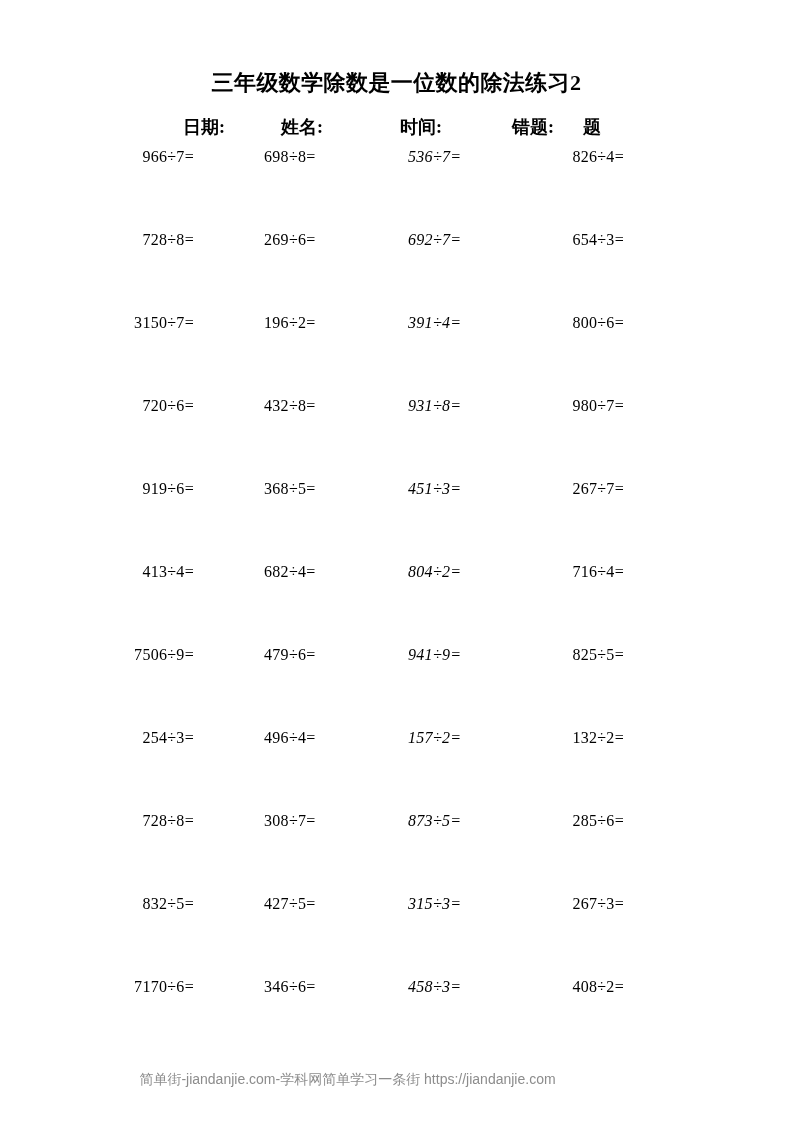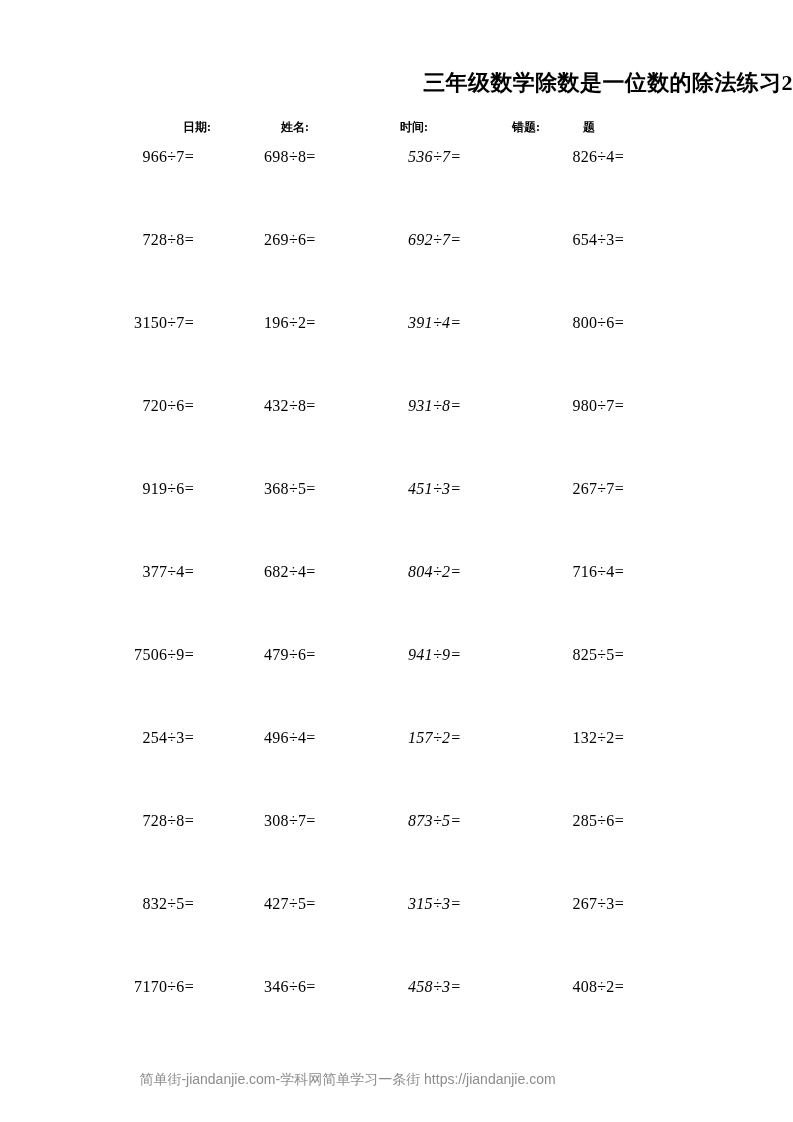--- a/index.html
+++ b/index.html
@@ -20,39 +20,39 @@
     position: absolute;
     inset: 0;
   }
 
   
   .title {
     position: absolute;
     top: 68px;
     left: 0;
     width: 793px;
-    text-align: right;
+    text-align: center;
     font-family: "Liberation Serif", "DejaVu Serif", serif;
     font-weight: bold;
     font-size: 22px;
     letter-spacing: 0.4px;
     line-height: 30px;
     white-space: nowrap;
   }
 
   
   .info-row {
     position: absolute;
     top: 115px;
     left: 0;
     width: 635px;
     height: 24px;
     font-family: "Liberation Serif", "DejaVu Serif", serif;
     font-weight: bold;
-    font-size: 12px;
+    font-size: 18px;
     line-height: 24px;
   }
   .info-item {
     position: absolute;
     white-space: nowrap;
   }
   .info-date     { left: 183px; }
   .info-name     { left: 281px; }
   .info-time     { left: 400px; }
   .info-wrong    { left: 512px; }
@@ -141,21 +141,21 @@
         <div class="cell col-2">931÷8=</div>
         <div class="cell col-3">980÷7=</div>
       </div>
       <div class="row">
         <div class="cell col-0">919÷6=</div>
         <div class="cell col-1">368÷5=</div>
         <div class="cell col-2">451÷3=</div>
         <div class="cell col-3">267÷7=</div>
       </div>
       <div class="row">
-        <div class="cell col-0">377÷4=</div>
+        <div class="cell col-0">413÷4=</div>
         <div class="cell col-1">682÷4=</div>
         <div class="cell col-2">804÷2=</div>
         <div class="cell col-3">716÷4=</div>
       </div>
       <div class="row">
         <div class="cell col-0">7506÷9=</div>
         <div class="cell col-1">479÷6=</div>
         <div class="cell col-2">941÷9=</div>
         <div class="cell col-3">825÷5=</div>
       </div>

